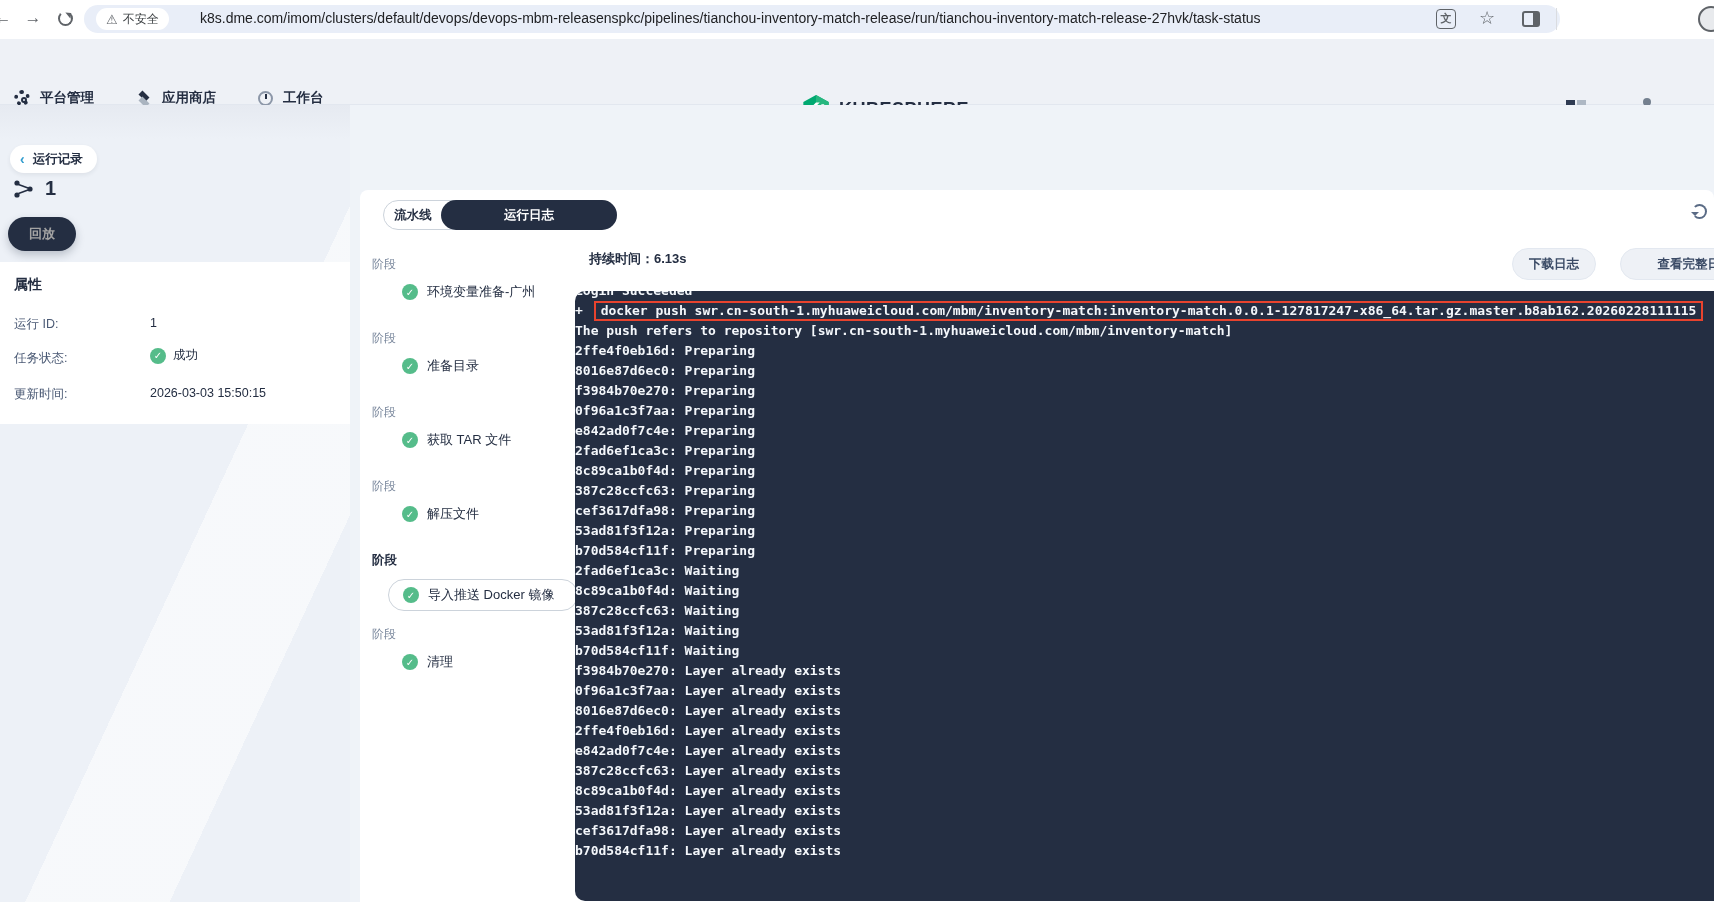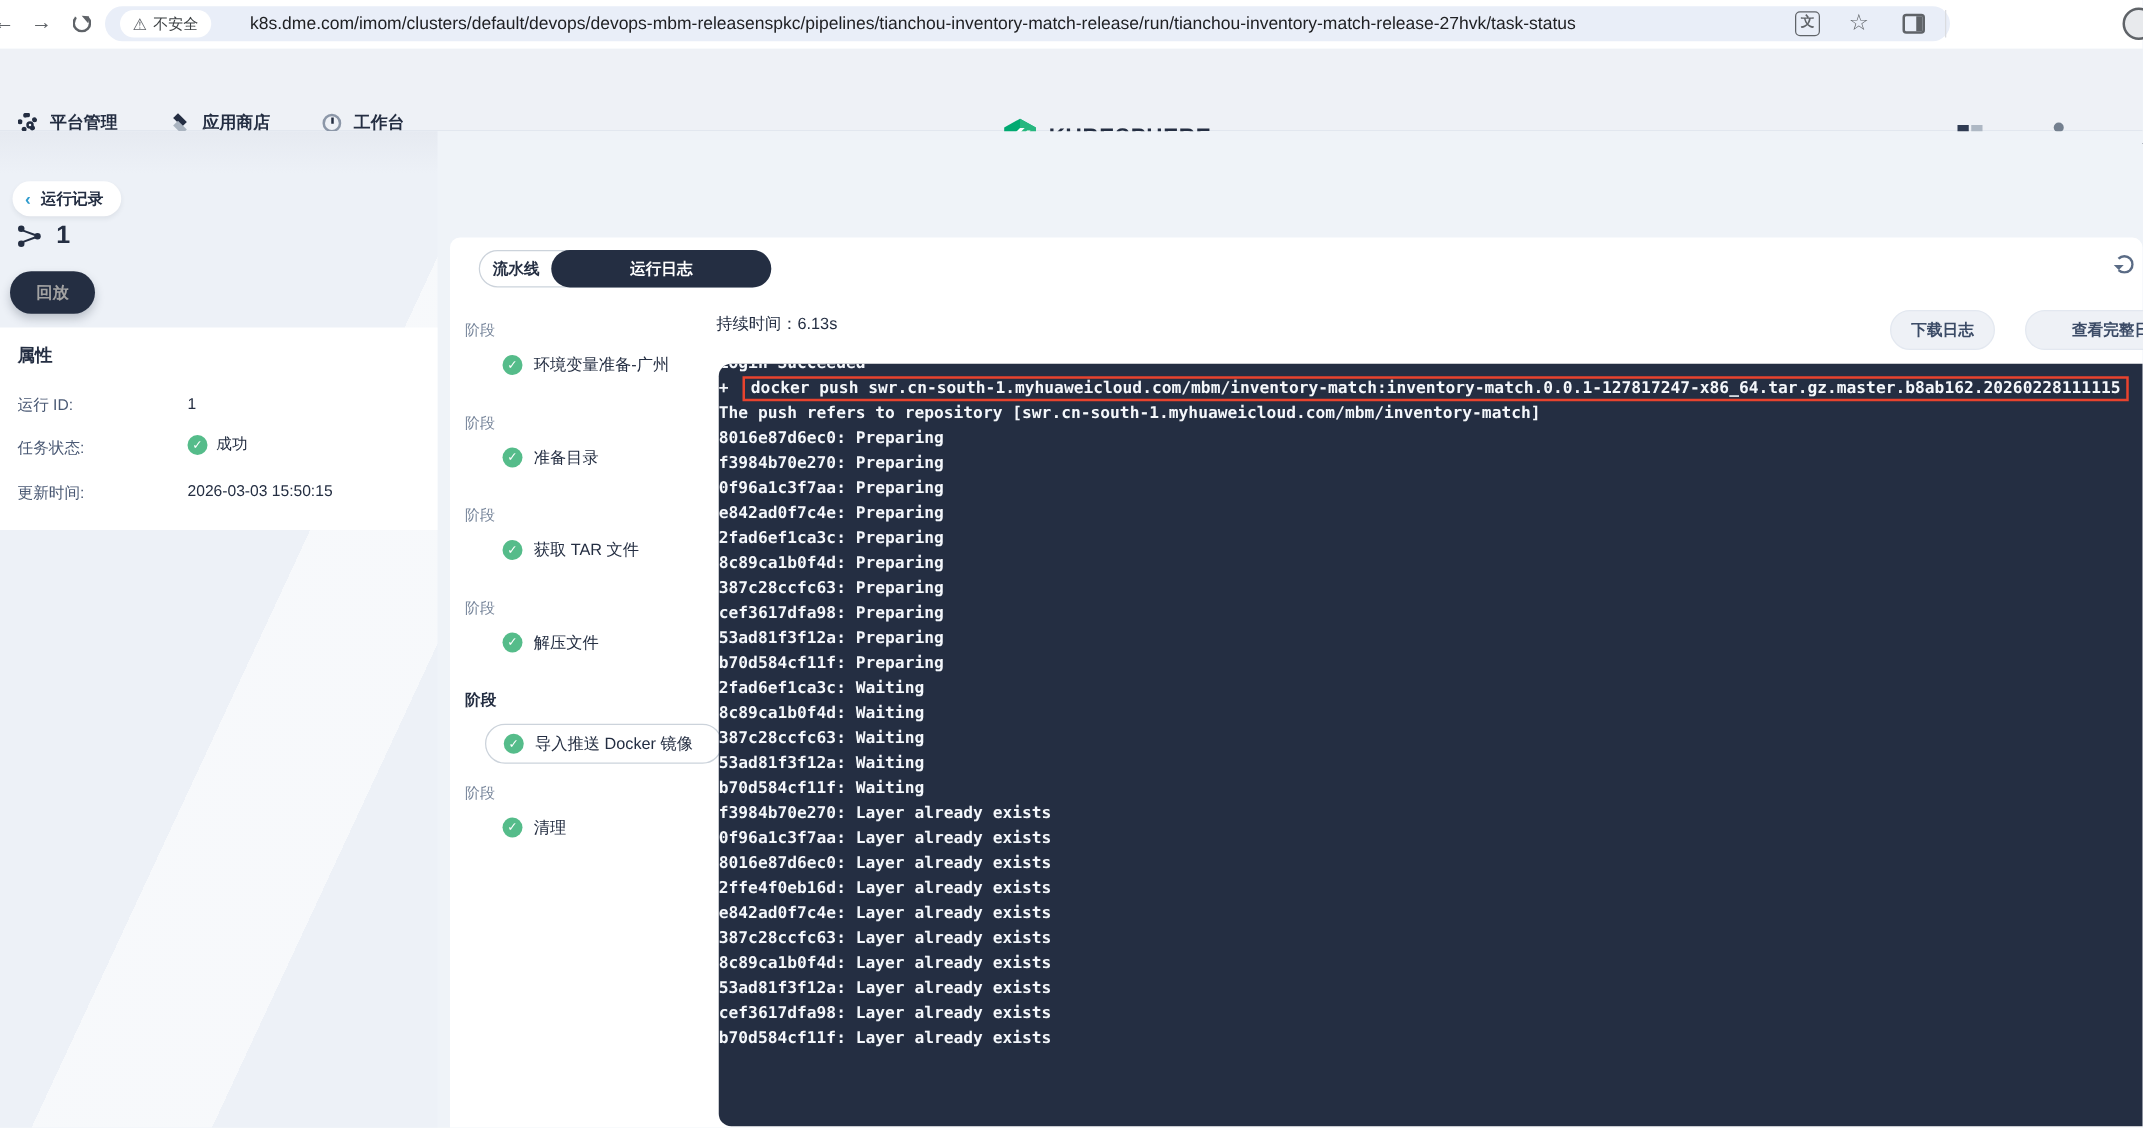--- a/index.html
+++ b/index.html
@@ -90,21 +90,21 @@
 
   
   .stages { position:absolute; left:12px; top:66px; width:215px; }
   .stage-block { position:absolute; left:0; width:215px; }
   .stage-label { font-size:12px; color:#79879c; margin-bottom:10px; }
   .stage-block.selected .stage-label { color:#242e42; font-weight:800; font-size:12.5px; }
   .stage-item { display:flex; align-items:center; gap:9px; font-size:13px; color:#242e42; padding-left:30px; cursor:pointer; }
   .stage-item.pill { margin-left:16px; padding:0 14px; width:190px; height:32px; border:1px solid #ccd3db; border-radius:16px; }
 
   
-  .duration { position:absolute; left:213px; top:60px; font-size:13px; font-weight:400; color:#242e42; }
+  .duration { position:absolute; left:229px; top:60px; font-size:13px; font-weight:700; color:#242e42; }
   .log-btn { position:absolute; top:58px; height:32px; border:1px solid #e3e8f0; background:#eef1f6; border-radius:16px;
     font-size:12.5px; font-weight:700; color:#3b4b66; cursor:pointer; font-family:"Liberation Sans", sans-serif; }
   .btn-download { left:1152px; width:84px; }
   .btn-full { left:1260px; width:150px; }
   .logpanel { position:absolute; left:215px; top:101px; width:1139px; height:610px; background:#242e42;
     border-radius:10px 0 0 10px; overflow:hidden; padding-left:0; }
   .log-content { margin-top:-10px; }
   .log-line { height:20px; line-height:20px; font-family:"DejaVu Sans Mono", monospace; font-size:13px; font-weight:bold;
     color:#f4f7fb; white-space:nowrap; }
   .red-box { display:inline-block; height:20px; line-height:16px; border:2px solid #e8432e; padding:0 5px 0 5px; margin-left:3px; }
@@ -252,20 +252,21 @@
       <span>持续时间：</span><span>6.13s</span>
     </div>
     <button class="log-btn btn-download">下载日志</button>
     <button class="log-btn btn-full">查看完整日志</button>
 
     <div class="logpanel">
       <div class="log-content">
           <div class="log-line">Login Succeeded</div>
           <div class="log-line"><span>+ </span><span class="red-box">docker push swr.cn-south-1.myhuaweicloud.com/mbm/inventory-match:inventory-match.0.0.1-127817247-x86_64.tar.gz.master.b8ab162.20260228111115</span></div>
           <div class="log-line">The push refers to repository [swr.cn-south-1.myhuaweicloud.com/mbm/inventory-match]</div>
+          <div class="log-line">2ffe4f0eb16d: Preparing</div>
           <div class="log-line">8016e87d6ec0: Preparing</div>
           <div class="log-line">f3984b70e270: Preparing</div>
           <div class="log-line">0f96a1c3f7aa: Preparing</div>
           <div class="log-line">e842ad0f7c4e: Preparing</div>
           <div class="log-line">2fad6ef1ca3c: Preparing</div>
           <div class="log-line">8c89ca1b0f4d: Preparing</div>
           <div class="log-line">387c28ccfc63: Preparing</div>
           <div class="log-line">cef3617dfa98: Preparing</div>
           <div class="log-line">53ad81f3f12a: Preparing</div>
           <div class="log-line">b70d584cf11f: Preparing</div>

